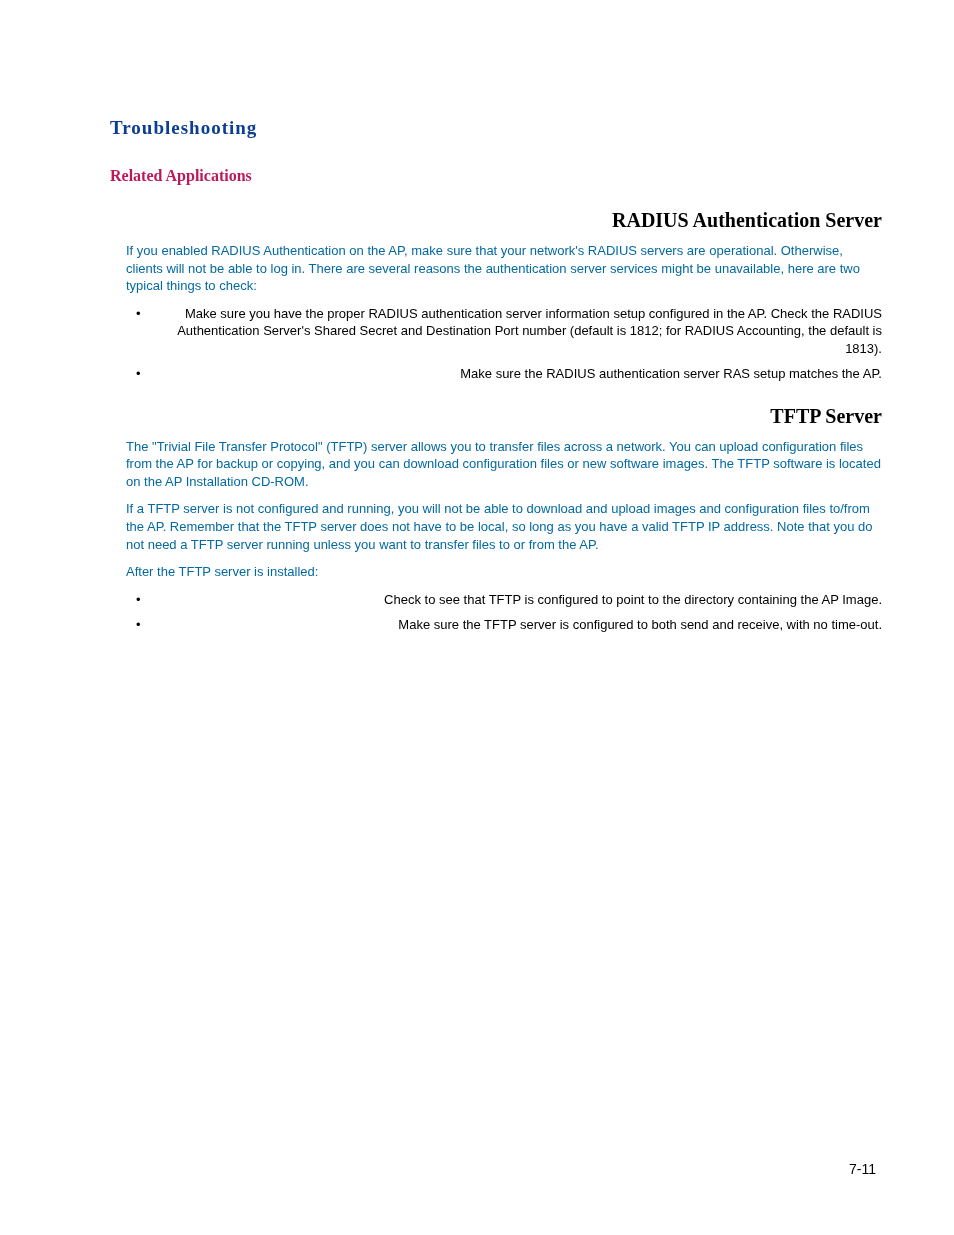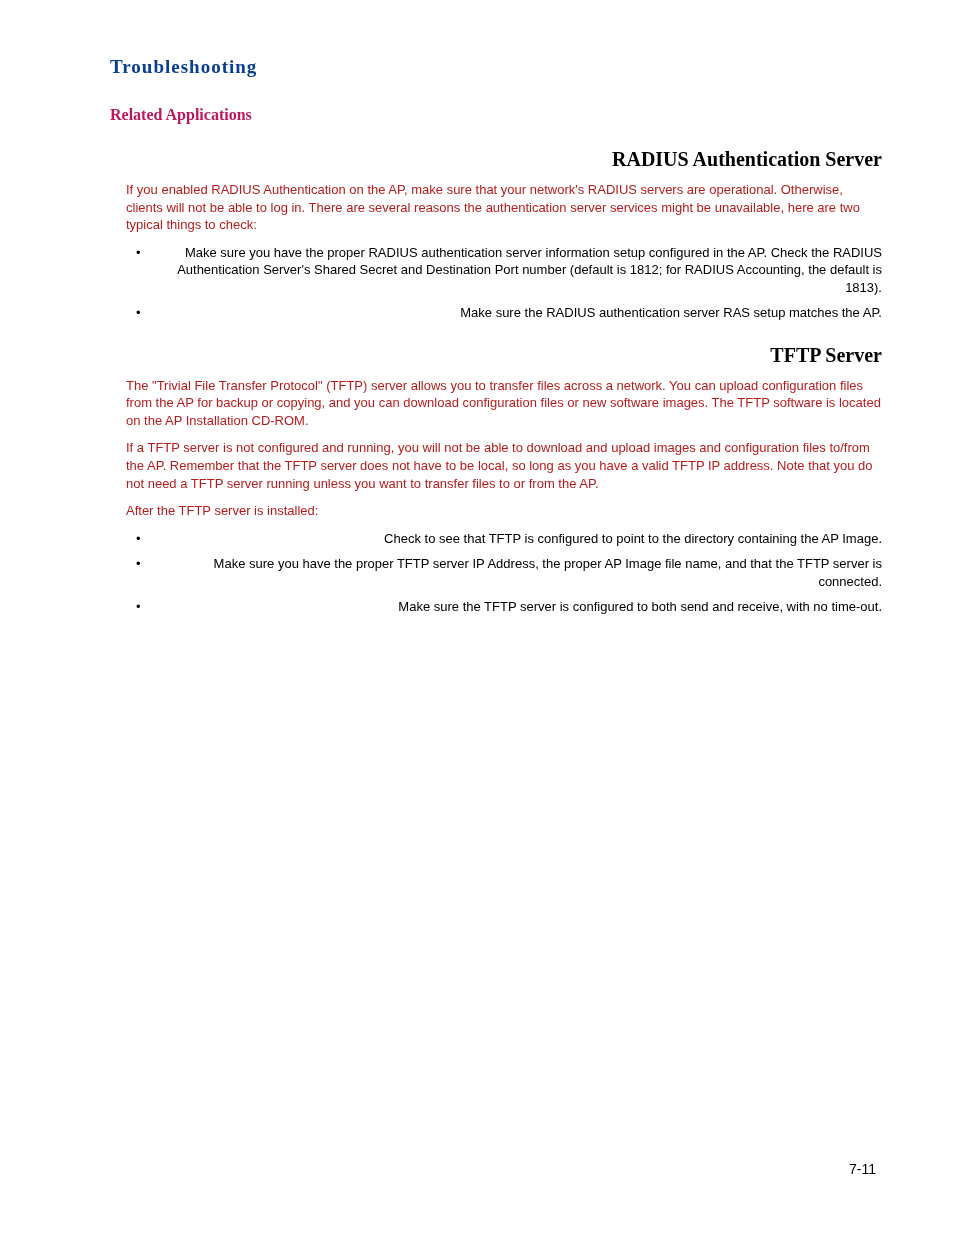--- a/index.html
+++ b/index.html
@@ -7,21 +7,21 @@
     padding: 0;
     background: #fff;
     font-family: Arial, Helvetica, sans-serif;
     color: #000;
     width: 954px;
     height: 1235px;
     position: relative;
     box-sizing: border-box;
   }
   .page {
-    padding: 56px 72px 0 110px;
+    padding: 117px 72px 0 110px;
   }
   .chapter-title {
     color: #0b3d91;
     font-family: "Times New Roman", Times, serif;
     font-weight: bold;
     font-size: 19px;
     letter-spacing: 1px;
     margin-bottom: 28px;
   }
   .h1 {
@@ -36,21 +36,21 @@
     font-weight: bold;
     font-size: 20px;
     color: #000;
     margin-bottom: 10px;
     text-align: right;
   }
   .body-text {
     font-size: 13px;
     line-height: 1.35;
     margin: 0 0 10px 16px;
-    color: #b91c1c;
+    color: #0369a1;
   }
   ul.bullets {
     list-style: none;
     margin: 0 0 22px 16px;
     padding: 0;
     text-align: right;
   }
   ul.bullets li {
     font-size: 13px;
     line-height: 1.35;
@@ -90,18 +90,17 @@
     <li>Make sure you have the proper RADIUS authentication server information setup configured in the AP. Check the RADIUS Authentication Server's Shared Secret and Destination Port number (default is 1812; for RADIUS Accounting, the default is 1813).</li>
     <li>Make sure the RADIUS authentication server RAS setup matches the AP.</li>
   </ul>
 
   <div class="h2">TFTP Server</div>
   <p class="body-text">The "Trivial File Transfer Protocol" (TFTP) server allows you to transfer files across a network. You can upload configuration files from the AP for backup or copying, and you can download configuration files or new software images. The TFTP software is located on the AP Installation CD-ROM.</p>
   <p class="body-text">If a TFTP server is not configured and running, you will not be able to download and upload images and configuration files to/from the AP. Remember that the TFTP server does not have to be local, so long as you have a valid TFTP IP address. Note that you do not need a TFTP server running unless you want to transfer files to or from the AP.</p>
   <p class="body-text">After the TFTP server is installed:</p>
   <ul class="bullets">
     <li>Check to see that TFTP is configured to point to the directory containing the AP Image.</li>
-    <li>Make sure you have the proper TFTP server IP Address, the proper AP Image file name, and that the TFTP server is connected.</li>
     <li class="bold">Make sure the TFTP server is configured to both send and receive, with no time-out.</li>
   </ul>
 </div>
 
 <div class="page-number">7-11</div>
 
 </body></html>

